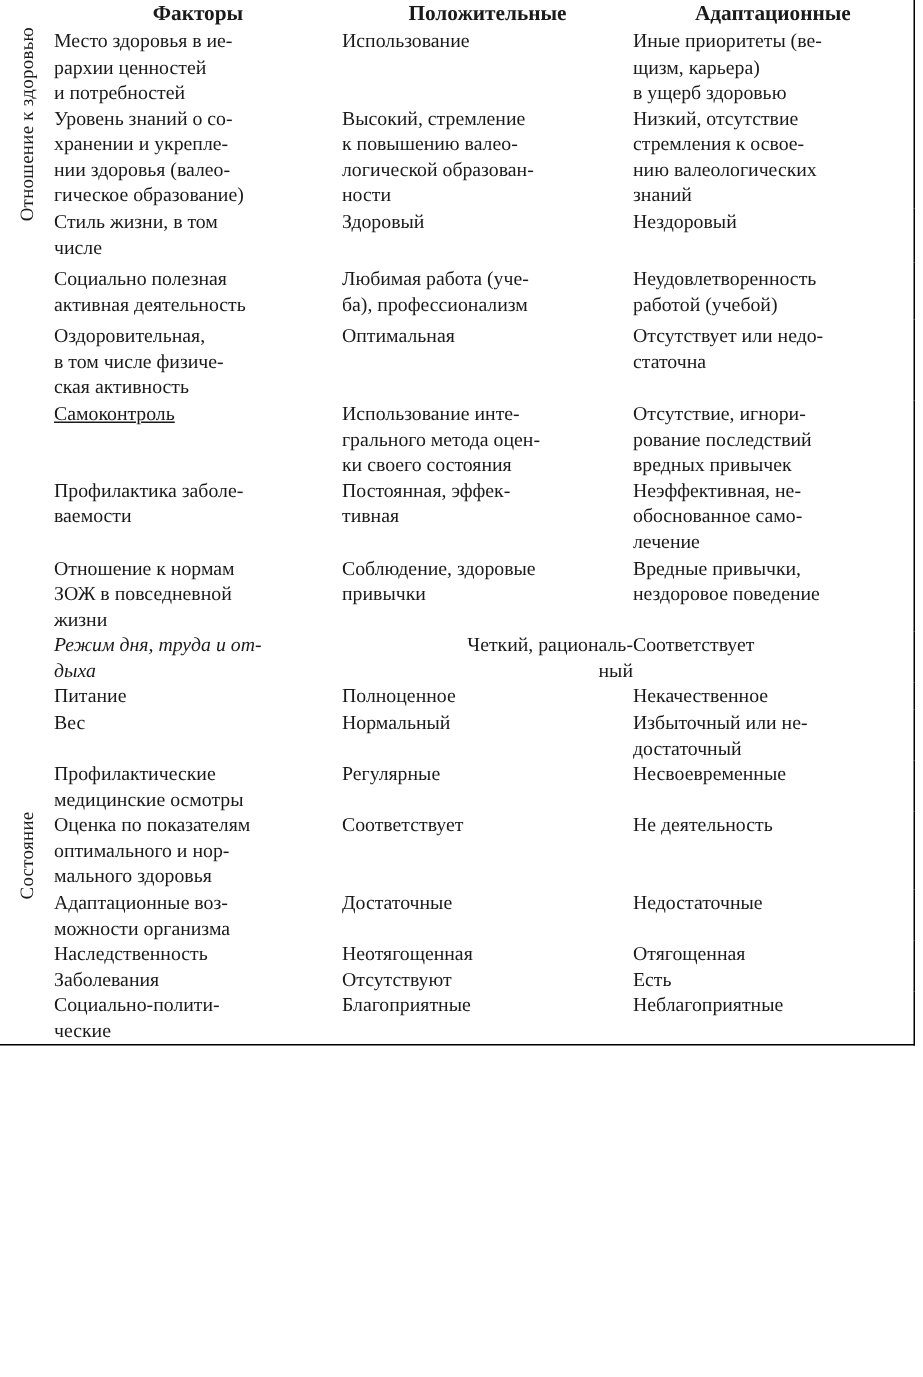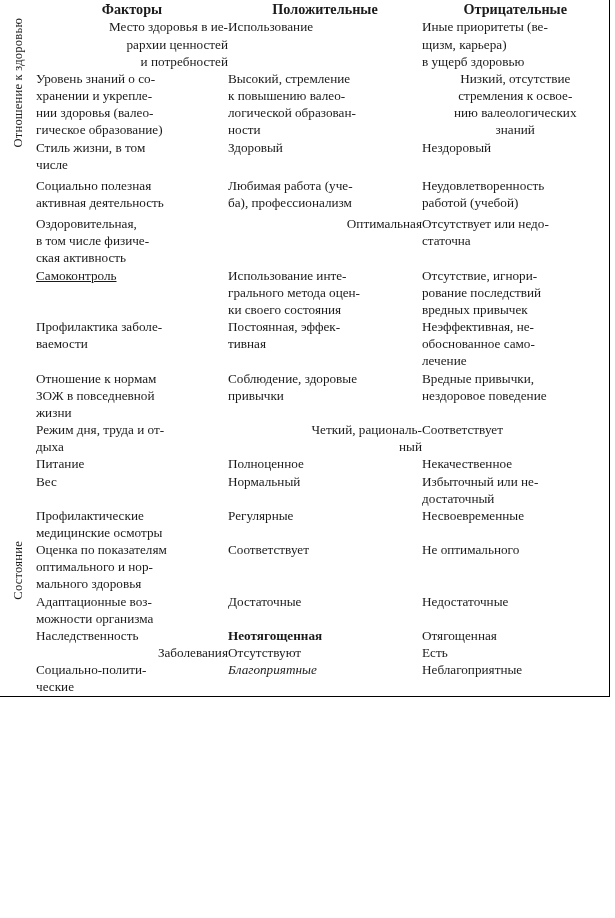--- a/index.html
+++ b/index.html
@@ -119,45 +119,45 @@
       <col class="c-factor">
       <col class="c-pos">
       <col class="c-neg">
     </colgroup>
 
     <thead>
       <tr>
         <th class="hdr-spacer hdr first-col"></th>
         <th class="hdr">Факторы</th>
         <th class="hdr">Положительные</th>
-        <th class="hdr last-col">Отрицательные</th>
+        <th class="hdr last-col">Адаптационные</th>
       </tr>
     </thead>
 
     <tbody id="tbody">
         <tr>
           <td class="group-cell" rowspan="12"><span class="vert-label">Отношение к здоровью</span></td>
-          <td class="cell" style="white-space: pre-line; text-align: right;">Место здоровья в ие-
+          <td class="cell" style="white-space: pre-line;">Место здоровья в ие-
 рархии ценностей
 и потребностей</td>
           <td class="cell" style="white-space: pre-line;">Использование</td>
           <td class="cell last-col" style="white-space: pre-line;">Иные приоритеты (ве-
 щизм, карьера)
 в ущерб здоровью</td>
         </tr>
         <tr>
           <td class="cell" style="white-space: pre-line;">Уровень знаний о со-
 хранении и укрепле-
 нии здоровья (валео-
 гическое образование)</td>
           <td class="cell" style="white-space: pre-line;">Высокий, стремление
 к повышению валео-
 логической образован-
 ности</td>
-          <td class="cell last-col" style="white-space: pre-line; text-align: center;">Низкий, отсутствие
+          <td class="cell last-col" style="white-space: pre-line;">Низкий, отсутствие
 стремления к освое-
 нию валеологических
 знаний</td>
         </tr>
         <tr>
           <td class="cell no-rule" style="white-space: pre-line; font-family: Liberation Serif, serif;">Стиль жизни, в том
 числе</td>
           <td class="cell no-rule" style="white-space: pre-line;">Здоровый</td>
           <td class="cell last-col no-rule" style="white-space: pre-line;">Нездоровый</td>
         </tr>
@@ -166,21 +166,21 @@
 активная деятельность</td>
           <td class="cell no-rule cont soft-gap" style="white-space: pre-line;">Любимая работа (уче-
 ба), профессионализм</td>
           <td class="cell last-col no-rule cont soft-gap" style="white-space: pre-line;">Неудовлетворенность
 работой (учебой)</td>
         </tr>
         <tr>
           <td class="cell cont soft-gap" style="white-space: pre-line;">Оздоровительная,
 в том числе физиче-
 ская активность</td>
-          <td class="cell cont soft-gap" style="white-space: pre-line; text-align: right;">Оптимальная</td>
+          <td class="cell cont soft-gap" style="white-space: pre-line;">Оптимальная</td>
           <td class="cell last-col cont soft-gap" style="white-space: pre-line;">Отсутствует или недо-
 статочна</td>
         </tr>
         <tr>
           <td class="cell" style="white-space: pre-line; text-decoration: underline;">Самоконтроль</td>
           <td class="cell" style="white-space: pre-line;">Использование инте-
 грального метода оцен-
 ки своего состояния</td>
           <td class="cell last-col" style="white-space: pre-line;">Отсутствие, игнори-
 рование последствий
@@ -198,21 +198,21 @@
         <tr>
           <td class="cell" style="white-space: pre-line;">Отношение к нормам
 ЗОЖ в повседневной
 жизни</td>
           <td class="cell" style="white-space: pre-line;">Соблюдение, здоровые
 привычки</td>
           <td class="cell last-col" style="white-space: pre-line;">Вредные привычки,
 нездоровое поведение</td>
         </tr>
         <tr>
-          <td class="cell" style="white-space: pre-line;">Режим дня, труда и от-
+          <td class="cell" style="white-space: pre-line; font-style: italic;">Режим дня, труда и от-
 дыха</td>
           <td class="cell" style="white-space: pre-line; text-align: right;">Четкий, рациональ-
 ный</td>
           <td class="cell last-col" style="white-space: pre-line;">Соответствует</td>
         </tr>
         <tr>
           <td class="cell" style="white-space: pre-line;">Питание</td>
           <td class="cell" style="white-space: pre-line;">Полноценное</td>
           <td class="cell last-col" style="white-space: pre-line;">Некачественное</td>
         </tr>
@@ -227,41 +227,41 @@
 медицинские осмотры</td>
           <td class="cell" style="white-space: pre-line;">Регулярные</td>
           <td class="cell last-col" style="white-space: pre-line;">Несвоевременные</td>
         </tr>
         <tr>
           <td class="group-cell" rowspan="4"><span class="vert-label">Состояние</span></td>
           <td class="cell" style="white-space: pre-line;">Оценка по показателям
 оптимального и нор-
 мального здоровья</td>
           <td class="cell" style="white-space: pre-line;">Соответствует</td>
-          <td class="cell last-col" style="white-space: pre-line;">Не оптимального</td>
+          <td class="cell last-col" style="white-space: pre-line;">Не деятельность</td>
         </tr>
         <tr>
           <td class="cell" style="white-space: pre-line;">Адаптационные воз-
 можности организма</td>
           <td class="cell" style="white-space: pre-line;">Достаточные</td>
           <td class="cell last-col" style="white-space: pre-line;">Недостаточные</td>
         </tr>
         <tr>
           <td class="cell" style="white-space: pre-line;">Наследственность</td>
-          <td class="cell" style="white-space: pre-line; font-weight: bold;">Неотягощенная</td>
+          <td class="cell" style="white-space: pre-line;">Неотягощенная</td>
           <td class="cell last-col" style="white-space: pre-line;">Отягощенная</td>
         </tr>
         <tr>
-          <td class="cell" style="white-space: pre-line; text-align: right;">Заболевания</td>
+          <td class="cell" style="white-space: pre-line;">Заболевания</td>
           <td class="cell" style="white-space: pre-line;">Отсутствуют</td>
           <td class="cell last-col" style="white-space: pre-line;">Есть</td>
         </tr>
         <tr>
           <td class="group-cell" rowspan="1" style="border-bottom: 1.3px solid rgb(0, 0, 0);"></td>
           <td class="cell" style="white-space: pre-line; border-bottom: 1.3px solid rgb(0, 0, 0);">Социально-полити-
 ческие</td>
-          <td class="cell" style="white-space: pre-line; border-bottom: 1.3px solid rgb(0, 0, 0); font-style: italic;">Благоприятные</td>
+          <td class="cell" style="white-space: pre-line; border-bottom: 1.3px solid rgb(0, 0, 0);">Благоприятные</td>
           <td class="cell last-col" style="white-space: pre-line; border-bottom: 1.3px solid rgb(0, 0, 0);">Неблагоприятные</td>
         </tr>
       </tbody>
   </table>
 
 </div>
 
 </body></html>

